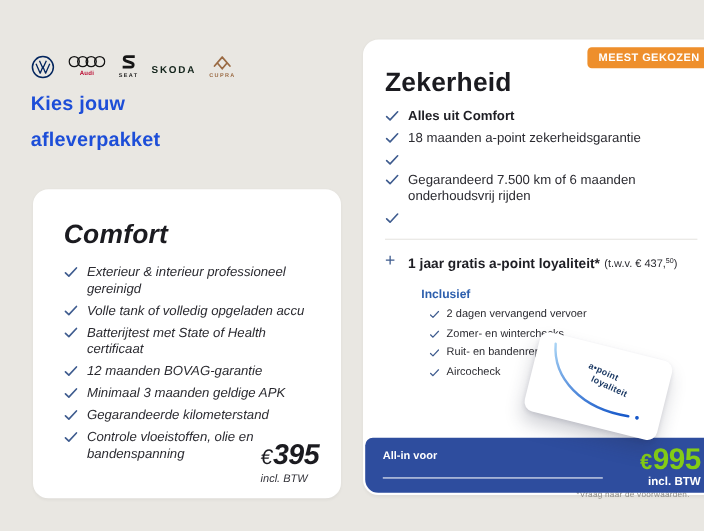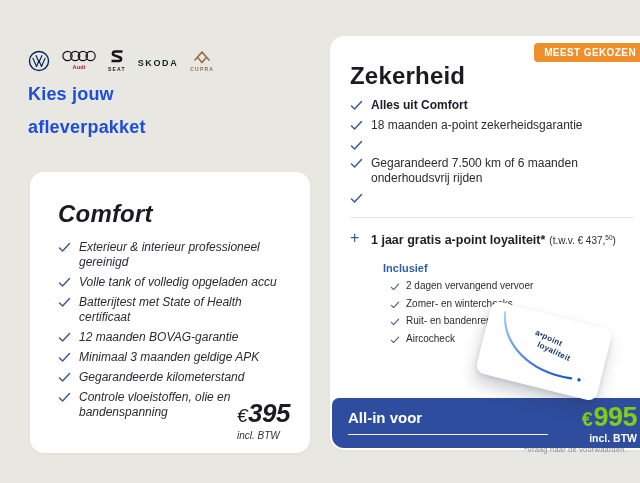--- a/index.html
+++ b/index.html
@@ -60,21 +60,21 @@
   .loyalty-card { position:absolute; left:152px; top:278px; width:124px; height:74px; background:#fff; border-radius:9px;
                   transform:rotate(14deg); box-shadow:0 10px 16px rgba(40,45,70,.22), 0 2px 4px rgba(40,45,70,.12); z-index:3; }
   .loyalty-card svg { position:absolute; left:0; top:0; }
   .loyalty-text { position:absolute; left:48px; top:20px; transform:rotate(11deg); font-size:8px; line-height:9.5px;
                   font-weight:700; color:#14335F; letter-spacing:.3px; }
   .loyalty-text .l2 { margin-left:7px; }
 
   
   .allin-footer { position:absolute; left:2px; right:2px; bottom:2px; height:50px; background:#2E4D9E;
                   border-radius:7px 7px 12px 12px; z-index:2; }
-  .allin-label { position:absolute; left:16px; top:11px; color:#fff; font-size:15px; font-weight:700; }
+  .allin-label { position:absolute; left:16px; top:11px; color:#fff; font-size:10px; font-weight:700; }
   .allin-rule { position:absolute; left:16px; bottom:13px; width:200px; height:1.5px; background:#fff; opacity:.95; }
   .allin-price { position:absolute; right:15px; top:4px; text-align:right; color:#fff; }
   .allin-price .price-line { font-size:27px; font-weight:700; color:#84cc16; letter-spacing:-.5px; }
   .allin-price .price-line .euro { font-size:.74em; font-weight:600; }
   .allin-price .price-vat { font-size:10.5px; font-weight:700; color:#fff; margin-top:-1px; }
 
   .footnote { position:absolute; right:13px; top:445px; font-size:7.5px; color:#8F8D88; letter-spacing:.2px; }
 
   .hidden-defs { position:absolute; width:0; height:0; overflow:hidden; }
 </style>

